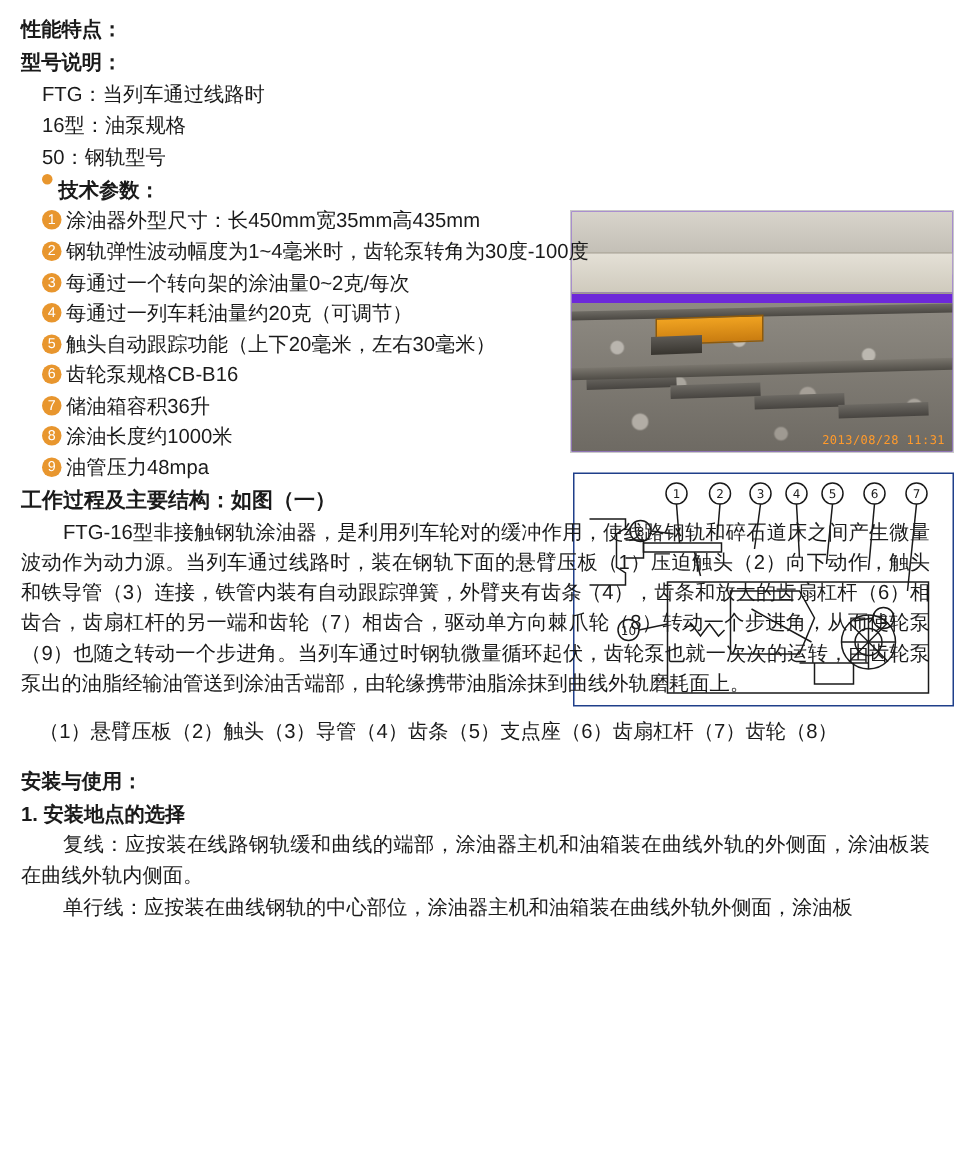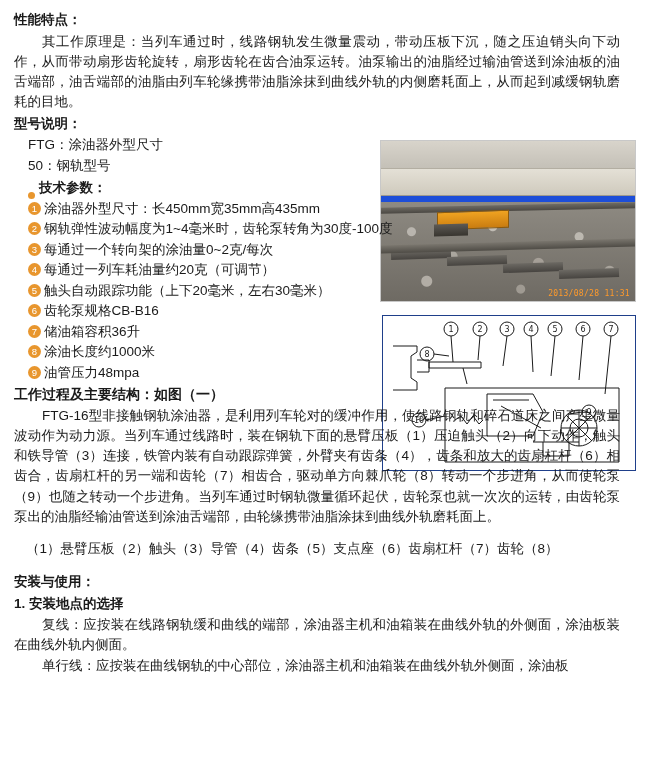--- a/index.html
+++ b/index.html
@@ -48,21 +48,21 @@
     margin: 0;
     padding-left: 14px;
   }
   .spec-head {
     font-weight: bold;
     font-size: 13.5px;
     line-height: 1.6;
     margin: 0;
     padding-left: 14px;
     display: flex;
-    align-items: flex-end;
+    align-items: flex-start;
   }
   .bullet-dot {
     display: inline-block;
     width: 7px;
     height: 7px;
     border-radius: 50%;
     background: #e8962e;
     margin-right: 4px;
     flex: none;
   }
@@ -99,21 +99,21 @@
     margin: 0;
   }
   .photo {
     position: absolute;
     right: 14px;
     top: 140px;
     width: 254px;
     height: 160px;
     border: 1px solid #c8c8c8;
     overflow: hidden;
-    background: #1d4ed8;
+    background: #6d28d9;
   }
   .photo .sky {
     position: absolute;
     left: 0; top: 0; width: 100%; height: 26%;
     background: linear-gradient(#d8d4cb, #b9b5ac);
   }
   .photo .wall {
     position: absolute;
     left: 0; top: 17%; width: 100%; height: 16%;
     background: linear-gradient(#e4e0d6, #cfcabd);
@@ -288,24 +288,24 @@
         <text x="44" y="41">8</text>
           <text x="36" y="107">10</text>
           <text x="206" y="99">9</text>
       </g>
     </svg>
   </div>
 
   <div class="content">
 
     <p class="heading">性能特点：</p>
-    <p class="para indent">其工作原理是：当列车通过时，线路钢轨发生微量震动，带动压板下沉，随之压迫销头向下动作，从而带动扇形齿轮旋转，扇形齿轮在齿合油泵运转。油泵输出的油脂经过输油管送到涂油板的油舌端部，油舌端部的油脂由列车轮缘携带油脂涂抹到曲线外轨的内侧磨耗面上，从而起到减缓钢轨磨耗的目地。</p>
 
     <p class="heading">型号说明：</p>
-    <p class="model-line narrow">FTG：涂油器外型尺寸</p>
+    <p class="model-line narrow">FTG：当列车通过线路时</p>
+    <p class="model-line narrow">16型：油泵规格</p>
     <p class="model-line narrow">50：钢轨型号</p>
 
     <p class="spec-head narrow">
       <span class="bullet-dot"></span>
       <span>技术参数：</span>
     </p>
 
     <p class="spec-item narrow">
       <span class="num-dot">1</span>
       <span class="txt">涂油器外型尺寸：长450mm宽35mm高435mm</span>

